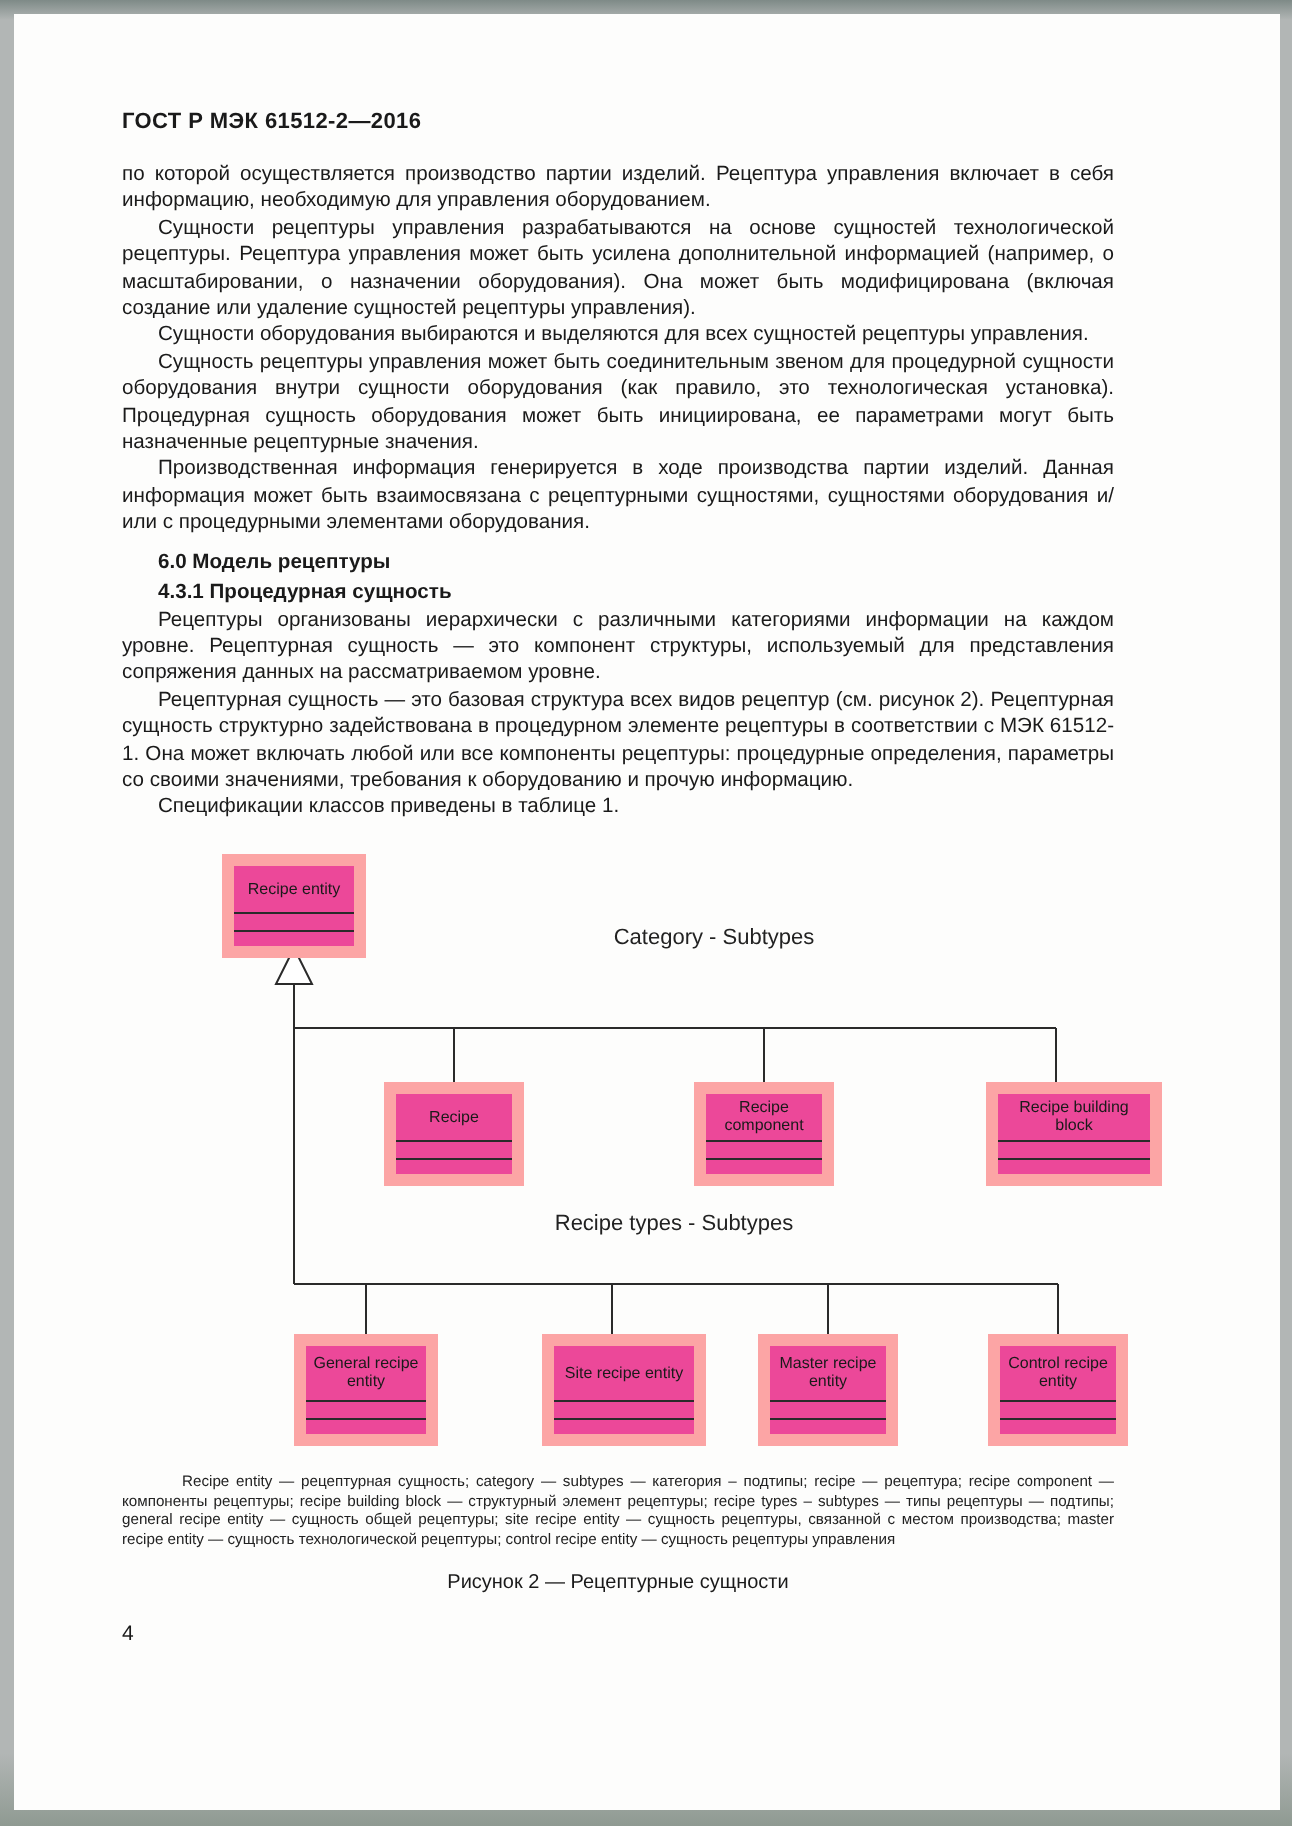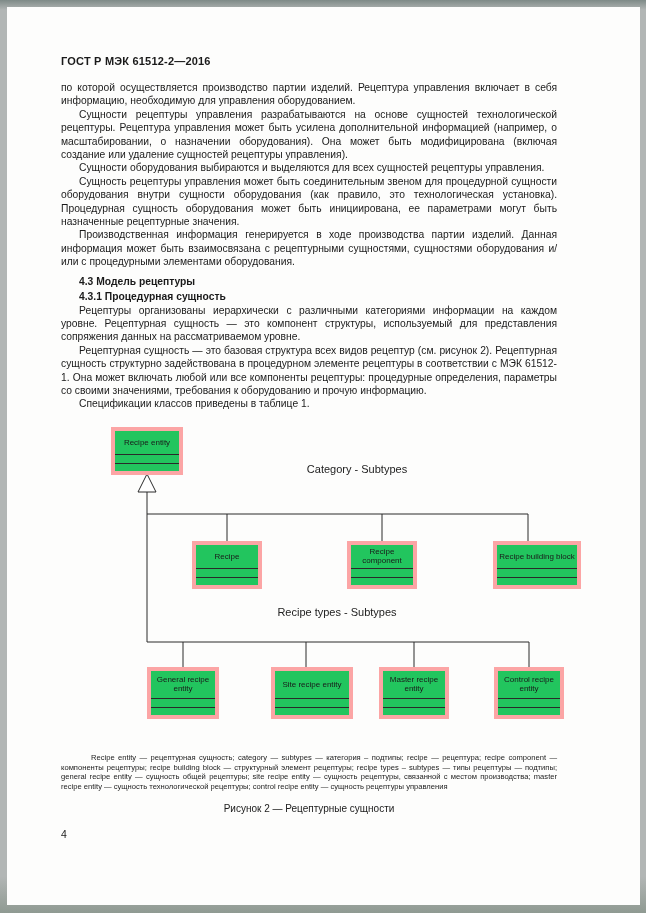--- a/index.html
+++ b/index.html
@@ -19,53 +19,53 @@
   .doc-header { font-weight:bold; font-size:11px; letter-spacing:.2px; margin-bottom:14px; }
   .body-text { font-size:10.3px; line-height:13.4px; text-align:justify; }
   .body-text p { text-indent:18px; }
   .body-text p.no-indent { text-indent:0; }
   .body-text h3 { font-size:10.3px; line-height:13.4px; text-indent:18px; margin-top:6px; font-weight:bold; }
   .body-text h4 { font-size:10.3px; line-height:13.4px; text-indent:18px; margin-top:2px; font-weight:bold; }
 
   
   .diagram { position:relative; height:300px; margin:14px -52px 0 -54px; width:646px; }
   .diagram svg { position:absolute; left:0; top:0; }
-  .uml-box { position:absolute; border:4px solid #fca5a5; background:#22c55e; }
+  .uml-box { position:absolute; border:6px solid #fca5a5; background:#ec4899; }
   .uml-title {
     border-bottom:1px solid #2a2a2a; min-height:24px;
     display:flex; align-items:center; justify-content:center;
     font-size:8px; line-height:9.5px; text-align:center; padding:2px 1px;
   }
   .uml-title.tall { min-height:28px; }
   .uml-comp { height:8px; }
   .uml-comp + .uml-comp { border-top:1px solid #2a2a2a; }
   .diagram-label { position:absolute; font-size:11px; text-align:center; color:#222; }
 
   .fig-legend {
     font-size:7.6px; line-height:9.8px; text-align:justify;
-    text-indent:30px; color:#222; margin-top:28px;
+    text-indent:30px; color:#222; margin-top:11px;
   }
   .fig-caption { font-size:10px; text-align:center; margin-top:11px; }
   .page-num { font-size:10.5px; margin-top:14px; }
 </style>
 </head>
 <body>
 
 <div class="page-outer">
   <div class="page">
 
     <div class="doc-header">ГОСТ Р МЭК 61512-2—2016</div>
 
     <div class="body-text">
       <p class="no-indent">по которой осуществляется производство партии изделий. Рецептура управления включает в себя информацию, необходимую для управления оборудованием.</p>
       <p>Сущности рецептуры управления разрабатываются на основе сущностей технологической рецептуры. Рецептура управления может быть усилена дополнительной информацией (например, о масштабировании, о назначении оборудования). Она может быть модифицирована (включая создание или удаление сущностей рецептуры управления).</p>
       <p>Сущности оборудования выбираются и выделяются для всех сущностей рецептуры управления.</p>
       <p>Сущность рецептуры управления может быть соединительным звеном для процедурной сущности оборудования внутри сущности оборудования (как правило, это технологическая установка). Процедурная сущность оборудования может быть инициирована, ее параметрами могут быть назначенные рецептурные значения.</p>
       <p>Производственная информация генерируется в ходе производства партии изделий. Данная информация может быть взаимосвязана с рецептурными сущностями, сущностями оборудования и/или с процедурными элементами оборудования.</p>
-      <h3>4.3 Модель рецептуры</h3>
+      <h3>6.0 Модель рецептуры</h3>
       <h4>4.3.1 Процедурная сущность</h4>
       <p>Рецептуры организованы иерархически с различными категориями информации на каждом уровне. Рецептурная сущность — это компонент структуры, используемый для представления сопряжения данных на рассматриваемом уровне.</p>
       <p>Рецептурная сущность — это базовая структура всех видов рецептур (см. рисунок 2). Рецептурная сущность структурно задействована в процедурном элементе рецептуры в соответствии с МЭК 61512-1. Она может включать любой или все компоненты рецептуры: процедурные определения, параметры со своими значениями, требования к оборудованию и прочую информацию.</p>
       <p>Спецификации классов приведены в таблице 1.</p>
     </div>
 
     <div class="diagram">
       <svg width="646" height="300">
         <g stroke="#2a2a2a" stroke-width="1" fill="none">
 

